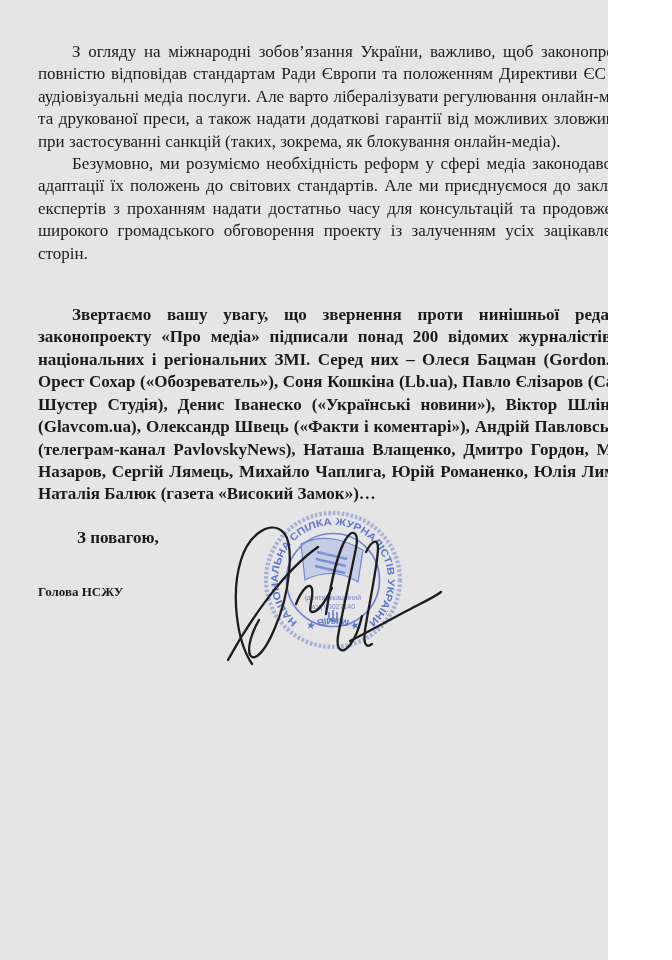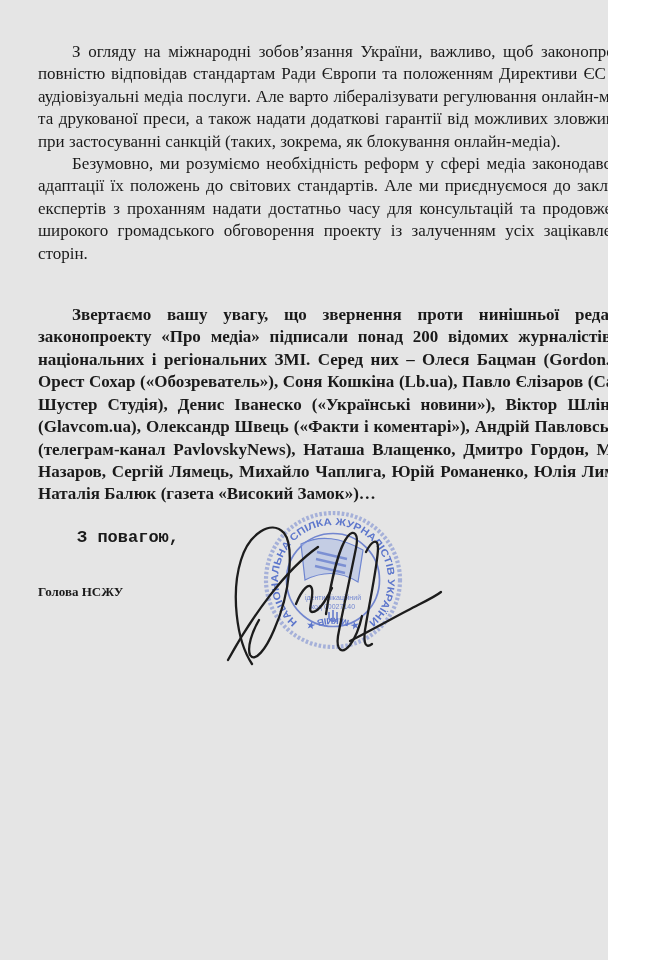--- a/index.html
+++ b/index.html
@@ -22,21 +22,20 @@
     text-align:justify;
     text-indent:34px;
     color:#1a1a1a;
   }
   p.para.bold { font-weight:bold;margin-top:39px; }
   .closing {
     position:absolute;
     left:77px; top:528px;
     font-size:17px; font-weight:bold;
     color:#1a1a1a;
-    font-family:Liberation Mono, monospace;
   }
   .sig-title {
     position:absolute;
     left:38px; top:584px;
     font-size:13px; font-weight:bold;
     color:#1a1a1a;
   }
   .sig-name {
     position:absolute;
     left:443px; top:583px;

